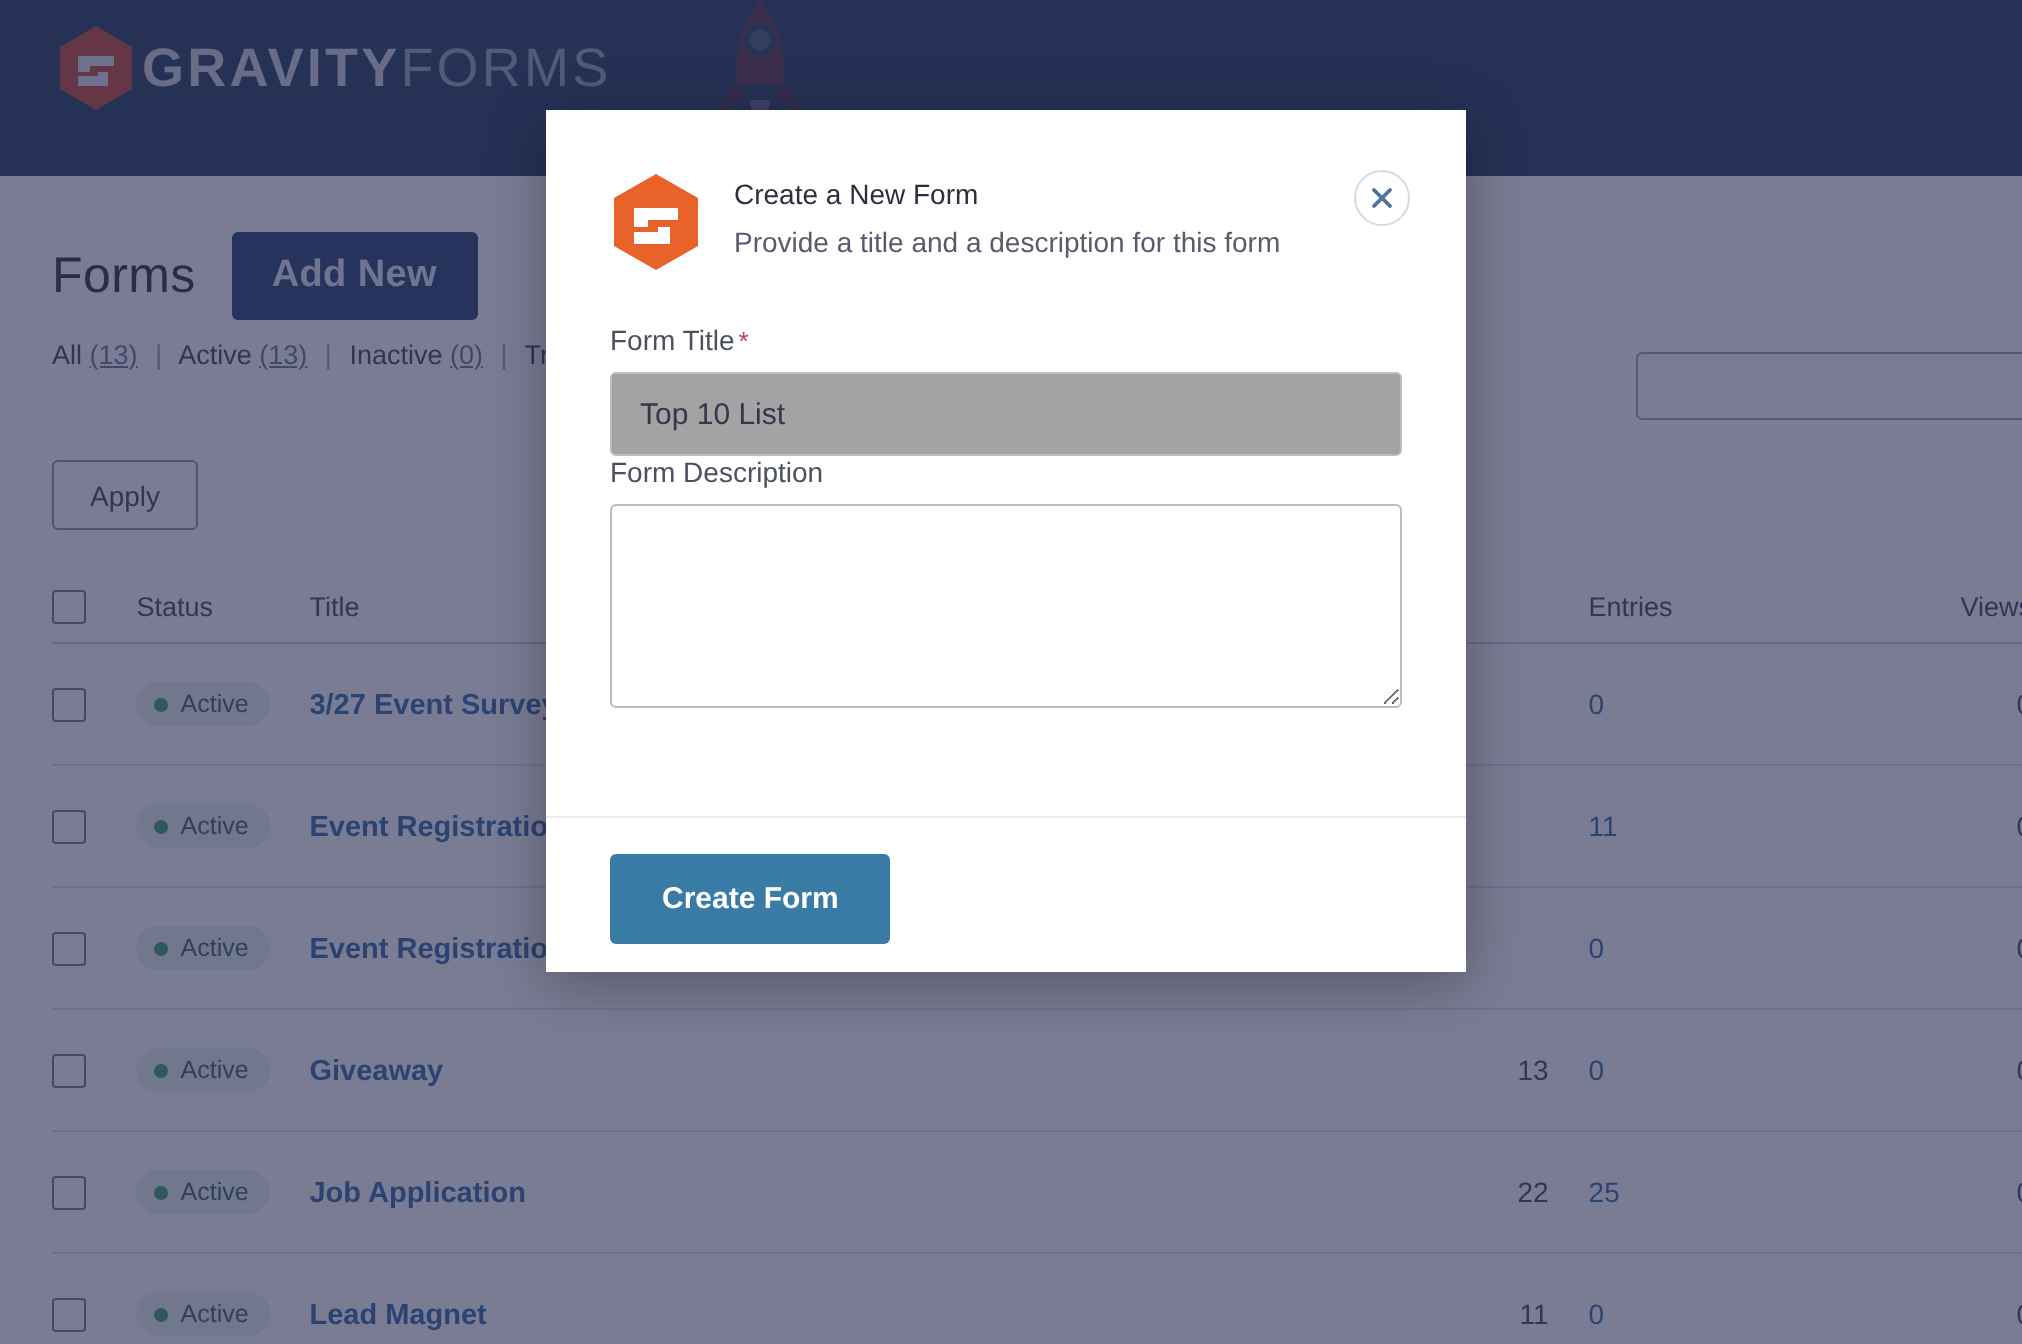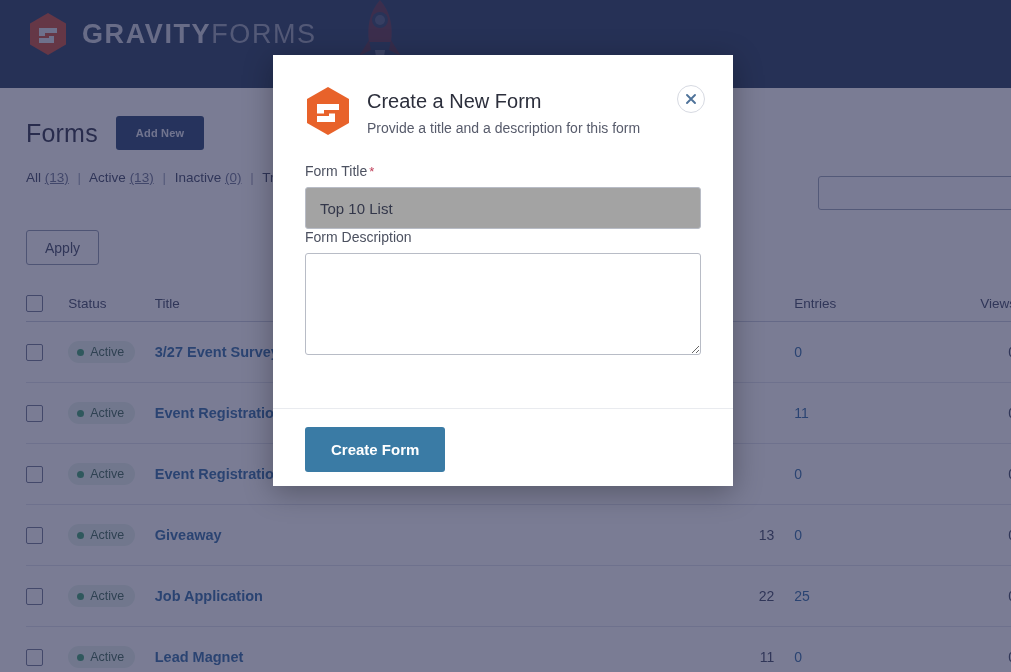--- a/index.html
+++ b/index.html
@@ -30,21 +30,21 @@
     height: 88px;
     background: #243b5e;
     overflow: hidden;
   }
   .gf-logo-wrap {
     position: absolute;
     left: 28px;
     top: 12px;
     display: flex;
     align-items: center;
-    gap: 14px;
+    gap: 3px;
   }
   .gf-hex {
     width: 40px;
     height: 44px;
     position: relative;
   }
   .gf-hex svg { display: block; }
   .gf-wordmark {
     font-size: 27px;
     letter-spacing: 1.6px;
@@ -82,21 +82,21 @@
   }
   .page-title {
     font-size: 25px;
     color: #2a2f45;
     font-weight: normal;
     letter-spacing: .2px;
   }
   .btn-add-new {
     background: #23416e;
     color: #e6eaf1;
-    font-size: 11px;
+    font-size: 19px;
     font-weight: bold;
     border: none;
     border-radius: 3px;
     padding: 11px 20px;
     cursor: pointer;
     letter-spacing: .2px;
   }
 
   .filter-links {
     position: absolute;
@@ -256,21 +256,21 @@
     width: 46px;
     height: 50px;
     flex: none;
     margin-top: 1px;
   }
   .modal-head-text {
     margin-left: 16px;
     padding-top: 4px;
   }
   .modal-title {
-    font-size: 20px;
+    font-size: 14px;
     color: #2c2f3c;
     line-height: 1.25;
   }
   .modal-sub {
     font-size: 14px;
     color: #575b6b;
     margin-top: 5px;
     line-height: 1.3;
   }
   .modal-close {

